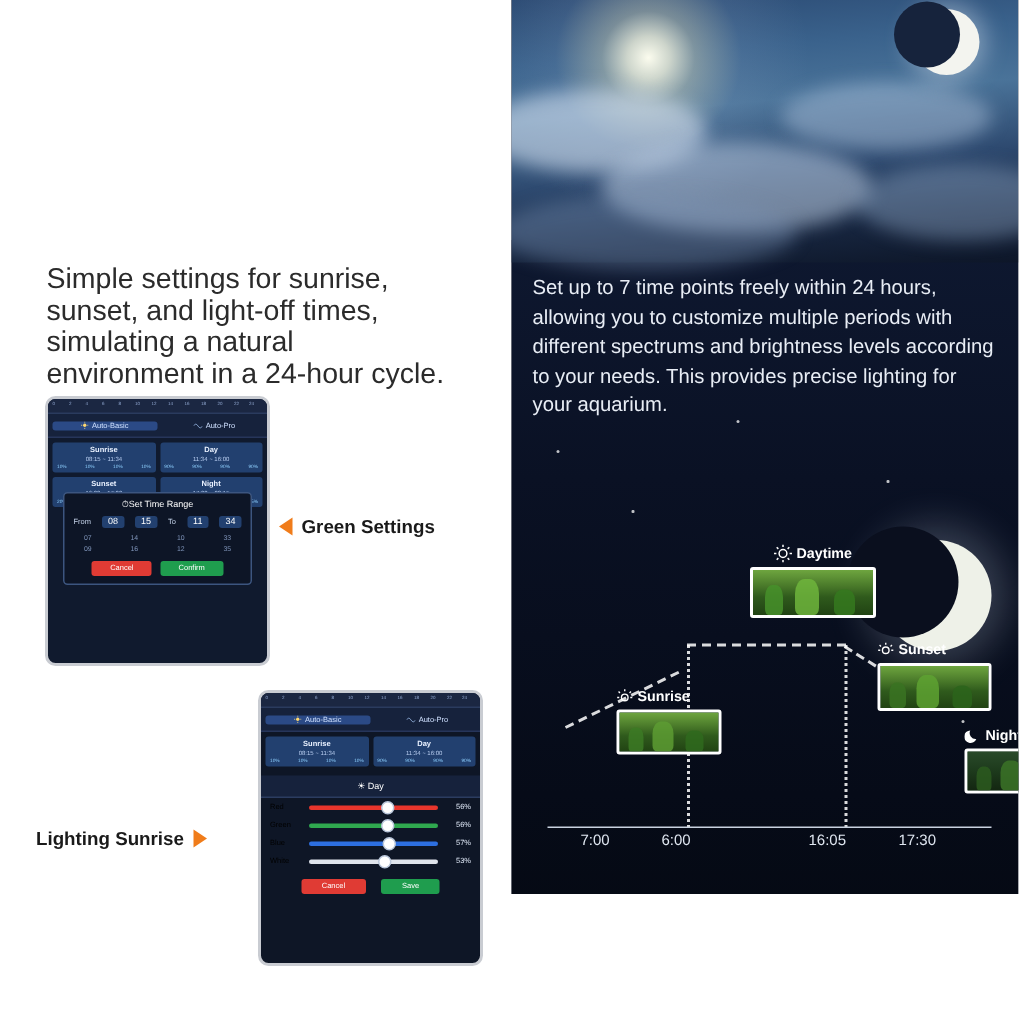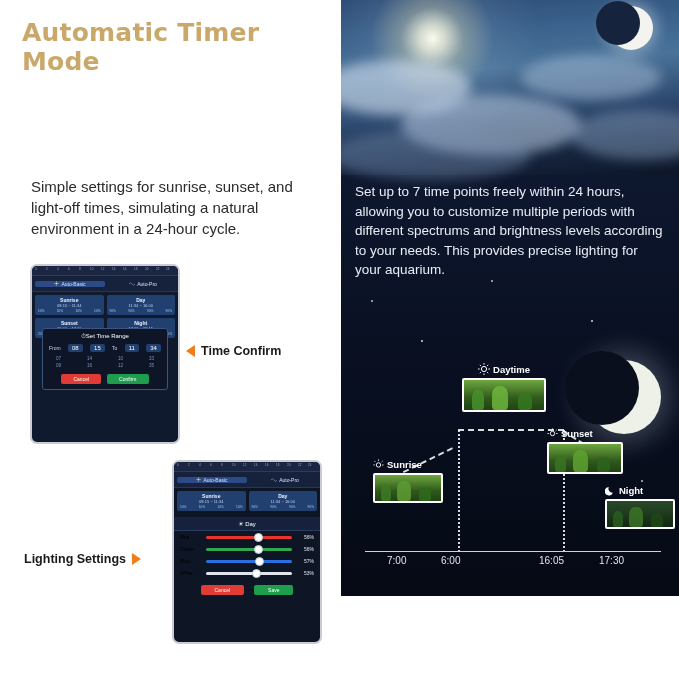--- a/index.html
+++ b/index.html
@@ -18,21 +18,21 @@
   }
   .title{
     position:absolute;left:22px;top:18px;
     font-size:25px;font-weight:bold;
     color:#c9a86a;
     letter-spacing:0.2px;
     font-family:"DejaVu Sans", sans-serif;
   }
   .subtitle{
     position:absolute;left:31px;top:176px;width:272px;
-    font-size:15px;line-height:21px;color:#2b2b2b;
+    font-size:19px;line-height:21px;color:#2b2b2b;
   }
 
   
   .phone1{
     position:absolute;left:30px;top:264px;width:146px;height:176px;
     background:#101a2e;border:2px solid #c9ccd2;border-radius:7px;
     overflow:hidden;
   }
   .phone2{
     position:absolute;left:172px;top:460px;width:146px;height:180px;
@@ -158,21 +158,21 @@
     font-family:"Liberation Sans", sans-serif;
   }
 
   
   .axis{
     position:absolute;left:24px;top:551px;width:296px;height:1px;background:#c9d2e0;
   }
   .axis-lab{
     position:absolute;top:555px;font-size:10px;color:#dfe6f0;
   }
-  .tlpoint{position:absolute;}
+  .tlpoint{position:absolute;margin-left:38px;}
   .thumb{
     border:2px solid #ffffff;border-radius:2px;overflow:hidden;
     background:#123018;
     position:relative;
   }
   .thumb .water{
     position:absolute;inset:0;
     background:linear-gradient(180deg,#6ea53f 0%,#4a7a2a 35%,#2f5a1c 60%,#214313 100%);
   }
   .thumb .plant{position:absolute;border-radius:40% 40% 20% 20%;opacity:.85;}
@@ -183,21 +183,20 @@
   .dashline{position:absolute;border-top:2px dashed #ffffff;opacity:.85;}
   .dashv{position:absolute;border-left:2px dotted #ffffff;opacity:.85;}
 </style>
 </head>
 <body>
 
 <div class="page">
 
   <div class="left">
 
-    <div class="title">Automatic Timer Mode</div>
 
     <div class="subtitle">Simple settings for sunrise, sunset, and light-off times, simulating a natural environment in a 24-hour cycle.</div>
 
     <div class="phone1">
       <div class="ph-ruler">
         <span class="tick" style="left:3px">0</span>
         <span class="tick" style="left:14px">2</span>
         <span class="tick" style="left:25px">4</span>
         <span class="tick" style="left:36px">6</span>
         <span class="tick" style="left:47px">8</span>
@@ -416,24 +415,24 @@
       </div>
 
       <div class="ph-btns">
         <div class="btn-cancel">Cancel</div>
         <div class="btn-save">Save</div>
       </div>
     </div>
 
     <div class="callout" style="left:186px;top:344px">
       <span class="tri-left"></span>
-      <span>Time Confirm</span>
+      <span>Green Settings</span>
     </div>
     <div class="callout" style="left:24px;top:552px">
-      <span>Lighting Settings</span>
+      <span>Lighting Sunrise</span>
       <span class="tri-right"></span>
     </div>
   </div>
 
   <div class="right">
     <div class="night-bg"></div>
     <div class="sky">
       <div class="cloud" style="left:-20px;top:60px;width:150px;height:55px;"></div>
       <div class="cloud" style="left:60px;top:95px;width:180px;height:60px;background:rgba(200,215,235,.5)"></div>
       <div class="cloud" style="left:180px;top:55px;width:140px;height:45px;background:rgba(180,200,225,.45)"></div>

